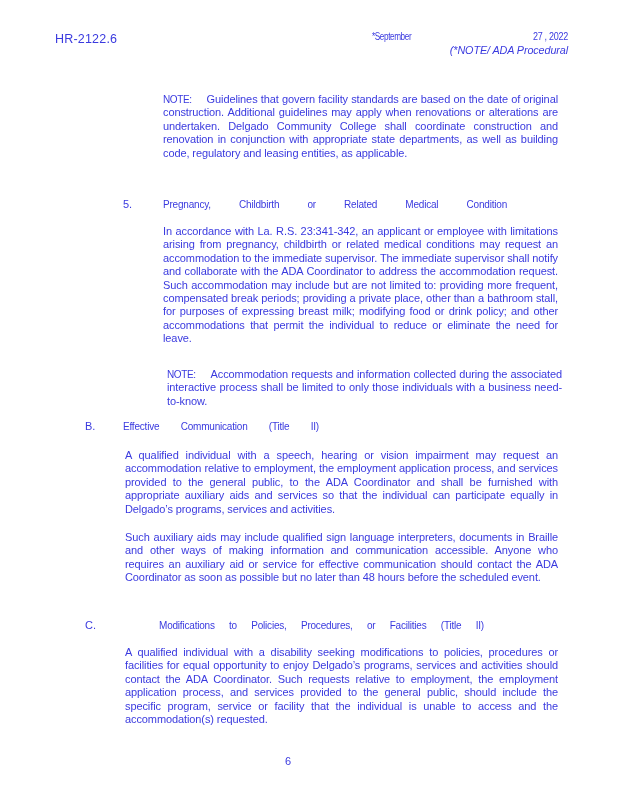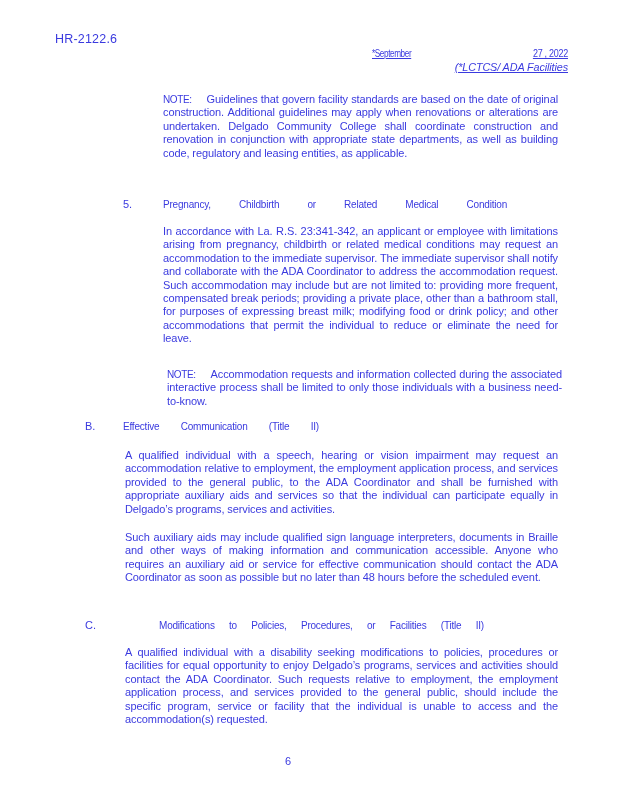--- a/index.html
+++ b/index.html
@@ -6,21 +6,21 @@
   .page{
     position:relative;
     width:618px;height:800px;
     background:#ffffff;
     font-family:"Liberation Sans", sans-serif;
     color:#3A3ADF;
     overflow:hidden;
   }
   .abs{position:absolute;}
   .doc-num{left:55px;top:32px;font-size:12.5px;letter-spacing:0.2px;text-align:right;}
-  .hdr-right{left:372px;top:48px;width:196px;text-decoration:underline;}
+  .hdr-right{left:372px;top:31px;width:196px;}
   .hdr-date{display:flex;justify-content:space-between;align-items:baseline;font-size:10px;}
   .cond{letter-spacing:-0.5px;transform:scaleX(0.82);transform-origin:left center;display:inline-block;}
   .cond-r{letter-spacing:-0.3px;transform:scaleX(0.9);transform-origin:right center;display:inline-block;}
   .hdr-rev{font-size:10.8px;font-style:italic;text-align:right;line-height:12.5px;margin-top:2px;letter-spacing:-0.1px;}
   .body-text{
     font-size:11px;line-height:13.4px;
     text-align:justify;letter-spacing:-0.1px;
   }
   .note-label{font-size:10px;letter-spacing:-0.4px;}
   .note-gap{display:inline-block;width:15px;}
@@ -41,21 +41,21 @@
 <div class="page">
 
   <div class="abs doc-num">HR-2122.6</div>
 
   <div class="abs hdr-right">
     <div class="hdr-date">
       <span class="cond">*September</span>
       <span class="cond-r">27 , 2022</span>
     </div>
     <div class="hdr-rev">
-      <div>(*LCTCS/ ADA Facilities</div>
+      <div>(*NOTE/ ADA Procedural</div>
     </div>
   </div>
 
   <p class="abs body-text" style="left:163px;top:93px;width:395px;margin:0;">
     <span class="note-label">NOTE:</span><span class="note-gap"></span><span>Guidelines that govern facility standards are based on the date of original construction. Additional guidelines may apply when renovations or alterations are undertaken. Delgado Community College shall coordinate construction and renovation in conjunction with appropriate state departments, as well as building code, regulatory and leasing entities, as applicable.</span>
   </p>
 
   <div class="abs num-label" style="left:123px;top:198px;">5.</div>
   <div class="abs sec-heading" style="left:163px;top:199px;width:344px;">Pregnancy, Childbirth or Related Medical Condition</div>
 

